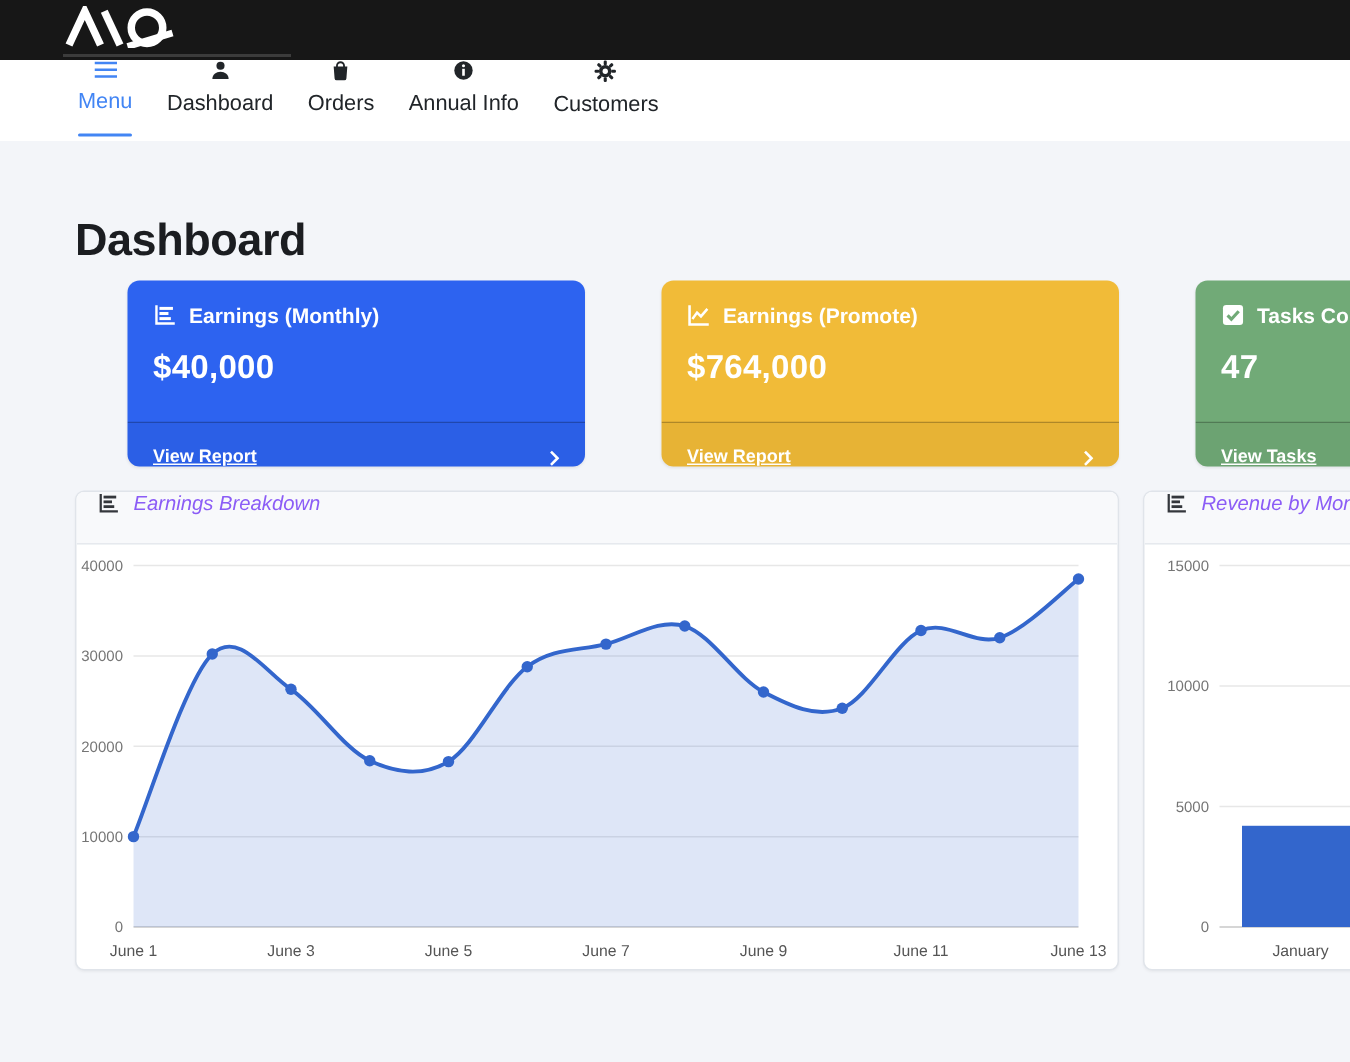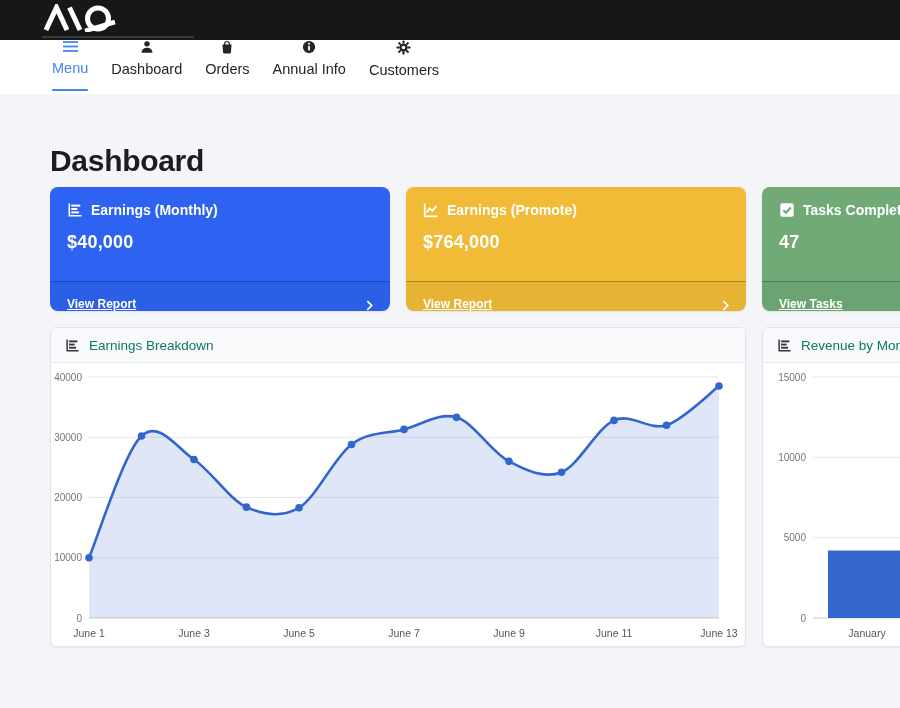--- a/index.html
+++ b/index.html
@@ -15,33 +15,33 @@
   .nav-item { display:flex; align-items:center; gap:7px; font-size:14.5px; color:#212529; position:relative; cursor:pointer;flex-direction:column; }
   .nav-item svg { display:block; }
   .nav-item.active { color:#4285f4; }
   .nav-item.active::after { content:""; position:absolute; left:0; right:0; bottom:3px; height:2.5px; background:#4285f4; border-radius:2px; }
 
   .main { margin-left:50px; width:1052px; }
   h1.page-title { font-size:30px; font-weight:700; color:#1b1d21; margin:50px 0 9px; letter-spacing:-0.3px; }
 
   
   .cards-row { display:flex; gap:16px; }
-  .stat-card { width:340px; height:124px; border-radius:8px; color:#fff; position:relative; box-shadow:0 1px 2px rgba(0,0,0,0.08); }
+  .stat-card { width:340px; height:124px; border-radius:8px; color:#fff; position:relative; box-shadow:0 1px 2px rgba(0,0,0,0.08);margin-left:35px; }
   .stat-body { padding:15px 17px 0; }
   .stat-title { display:flex; align-items:center; gap:8px; font-size:14px; font-weight:700; }
-  .stat-value { font-size:18px; font-weight:700; margin-top:14px; letter-spacing:0.2px; }
+  .stat-value { font-size:22px; font-weight:700; margin-top:14px; letter-spacing:0.2px; }
   .stat-footer { position:absolute; left:0; right:0; bottom:0; height:30px; display:flex; align-items:flex-end; justify-content:space-between; padding:0 17px 0 17px; border-top:1px solid rgba(0,0,0,0.25); background:rgba(0,0,0,0.04); border-radius:0 0 8px 8px; }
   .stat-link { color:#fff; font-size:12px; font-weight:700; text-decoration:underline; cursor:pointer; display:flex; align-items:center; }
 
   
   .charts-row { display:flex; gap:16px; margin-top:16px; }
   .chart-card { background:#fff; border:1px solid #e0e4ea; border-radius:6px; height:320px; overflow:hidden; box-shadow:0 1px 2px rgba(0,0,0,0.05); }
   .chart-card.wide { width:696px; }
   .chart-card.narrow { width:340px; }
-  .chart-header { height:35px; background:#f8f9fb; border-bottom:1px solid #e6e9ee; display:flex; align-items:center; gap:9px; padding:0 14px; font-size:13.5px; color:#0f766e; }
+  .chart-header { height:35px; background:#f8f9fb; border-bottom:1px solid #e6e9ee; display:flex; gap:9px; padding:0 14px; font-size:13.5px; color:#8b5cf6;font-style:italic; }
   .chart-plot svg { display:block; }
   text.tick { font-family:"Liberation Sans", sans-serif; font-size:10px; fill:#757575; }
   text.xlab { font-family:"Liberation Sans", sans-serif; font-size:10.5px; fill:#555; }
 </style>
 </head>
 <body>
 
 <header class="topbar">
   <span title="">
     <svg width="100" height="28" viewBox="0 0 100 28">

